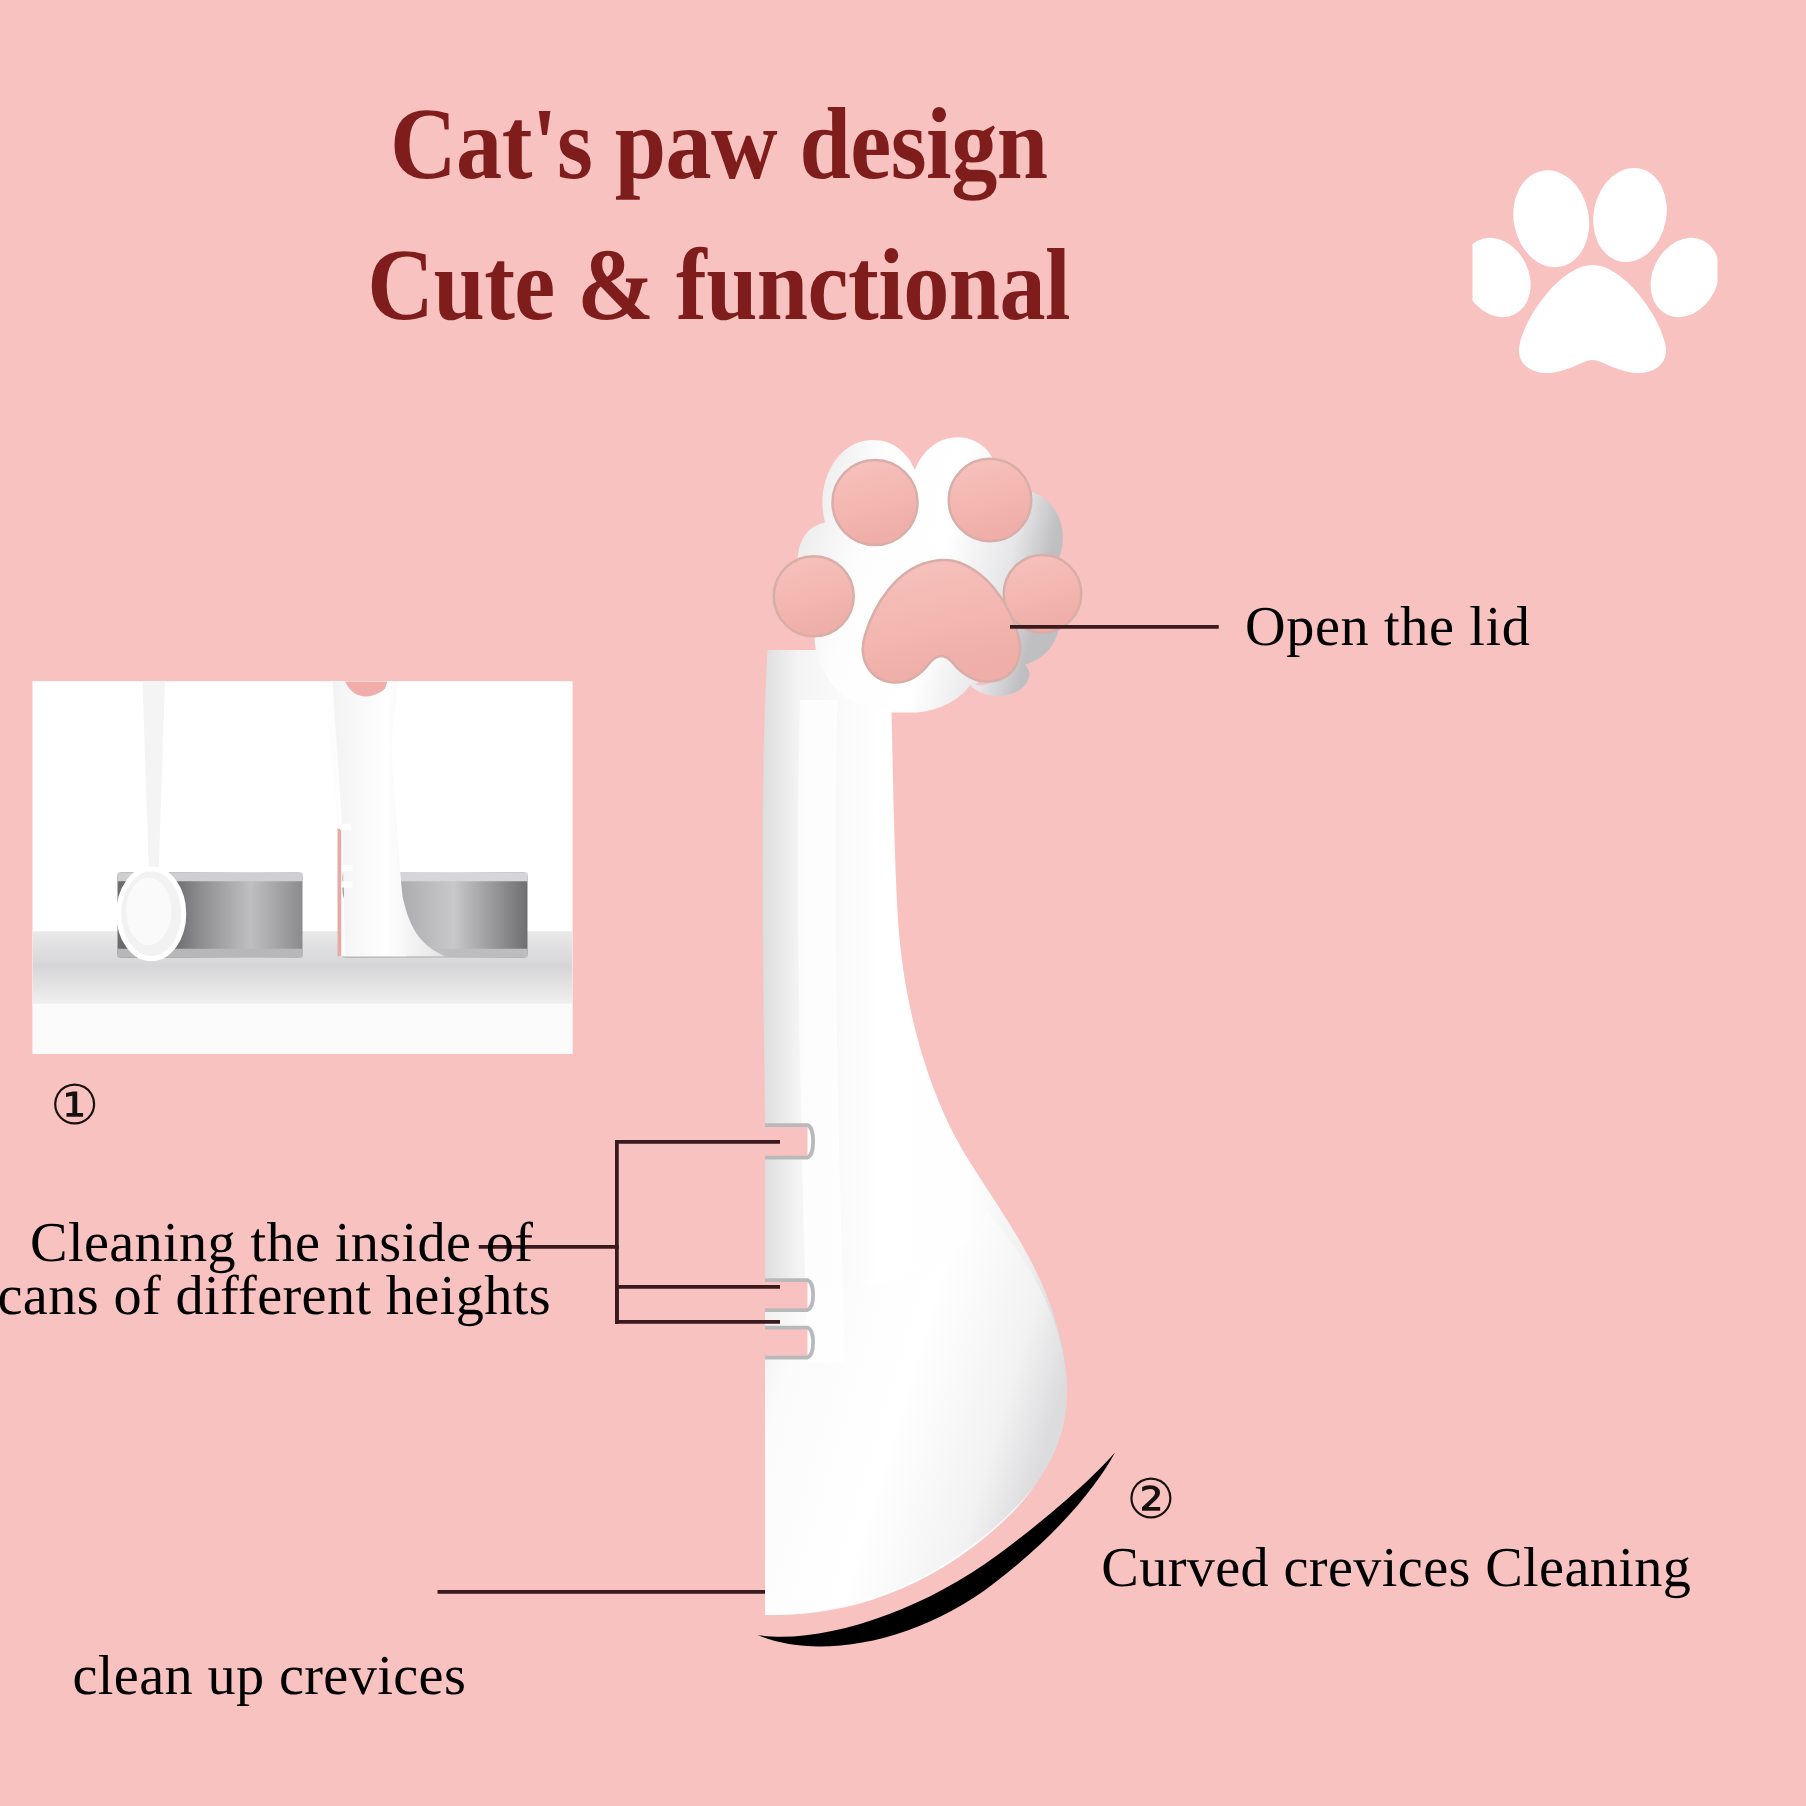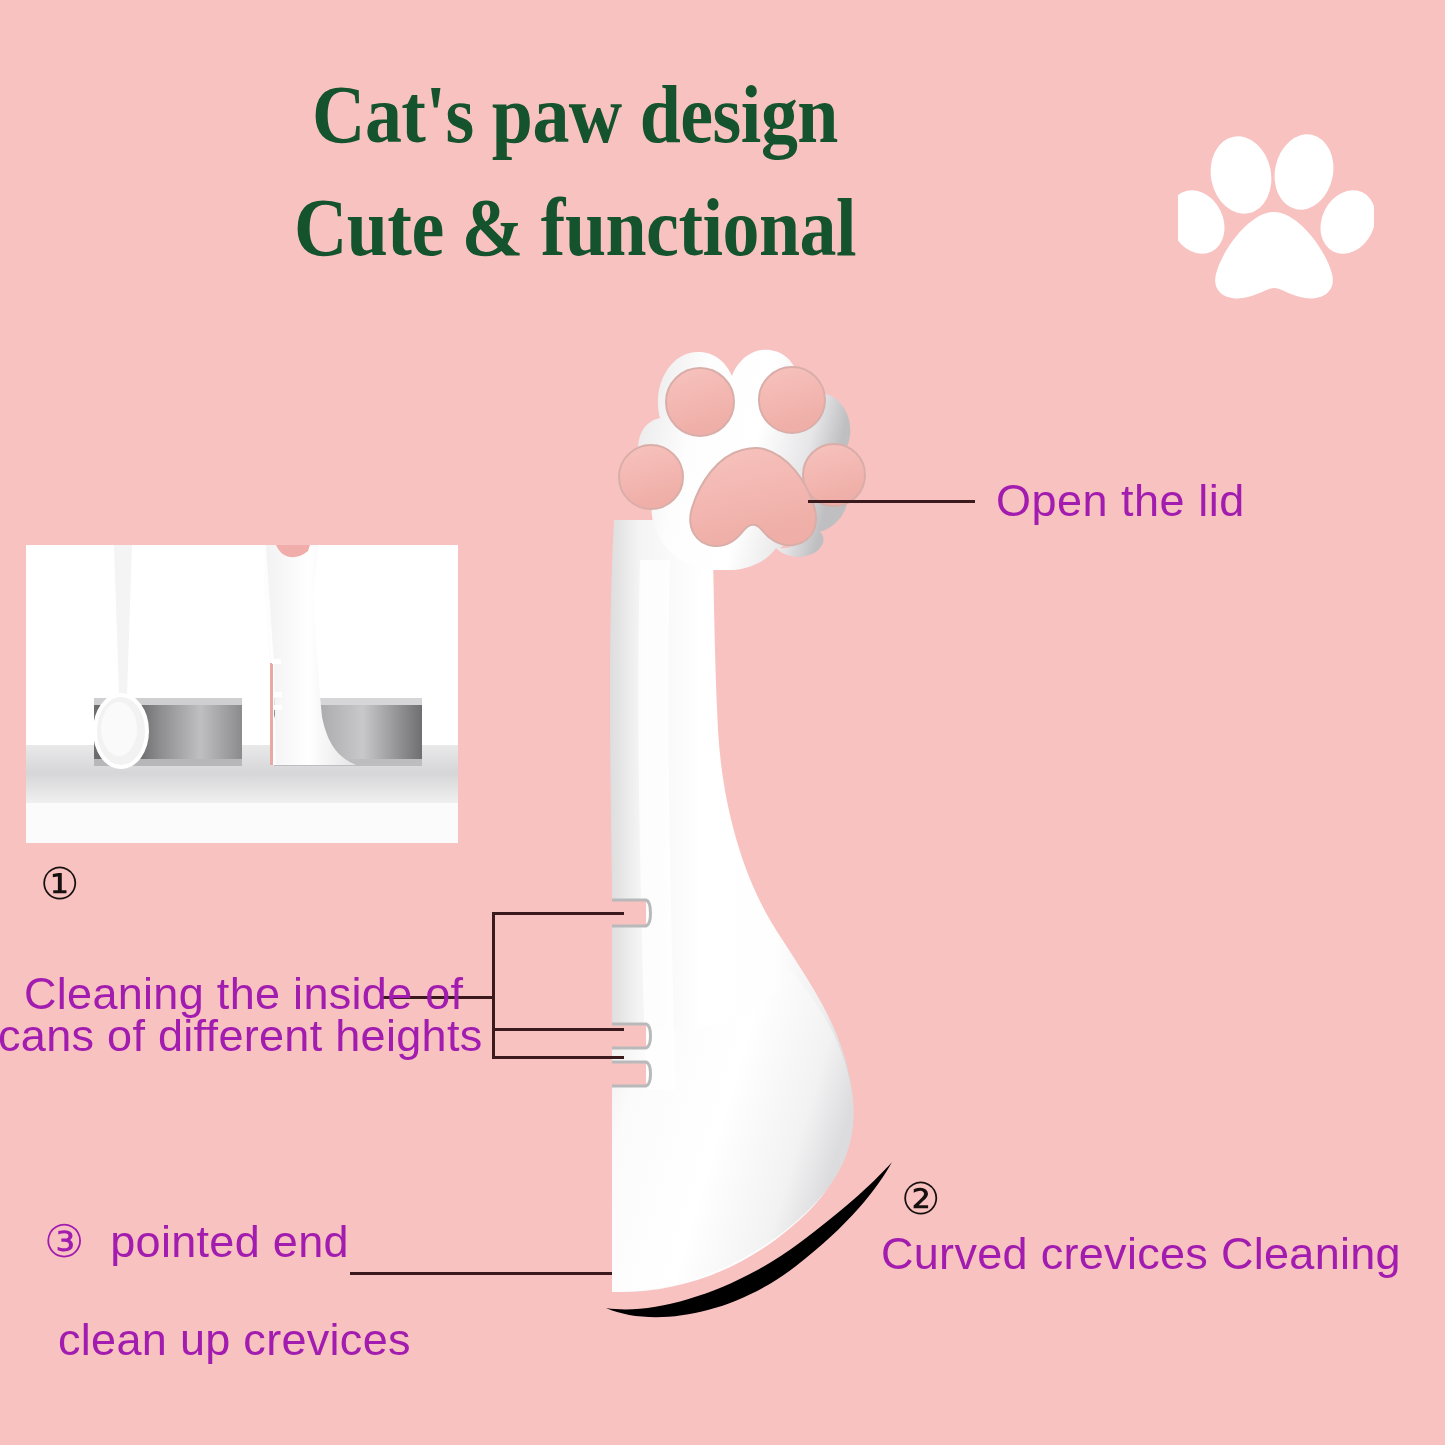--- a/index.html
+++ b/index.html
@@ -20,21 +20,21 @@
     overflow: hidden;
   }
 
   
   .headline {
     position: absolute;
     left: 0;
     top: 58px;
     width: 1150px;
     text-align: center;
-    color: #14532d;
+    color: #7f1d1d;
   }
   .headline .line {
     font-family: "Liberation Serif", "DejaVu Serif", serif;
     font-weight: 700;
     font-size: 82px;
     line-height: 1.38;
     letter-spacing: -0.5px;
     transform: scaleX(0.90);
     transform-origin: center;
     white-space: nowrap;
@@ -76,22 +76,22 @@
     height: 3px;
   }
   .leader-v {
     position: absolute;
     background: #3a1a1c;
     width: 3px;
   }
 
   .callout {
     position: absolute;
-    color: #a21caf;
-    font-family: Liberation Sans, sans-serif;
+    color: #000000;
+    font-family: Liberation Serif, serif;
     white-space: nowrap;
   }
   .callout-lid {
     left: 996px;
     top: 475px;
     font-size: 45px;
     letter-spacing: 0.5px;
   }
 
   .callout-num {
@@ -360,19 +360,18 @@
 
   <div class="leader" style="left:492px; top:1056px; width:132px;"></div>
 
   <div class="leader-v" style="left:492px; top:1028px; height:31px;"></div>
 
   <div class="callout-num callout-1-num">①</div>
   <div class="callout callout-1-l1">Cleaning the inside of</div>
   <div class="callout callout-1-l2">cans of different heights</div>
 
   <div class="leader" style="left:350px; top:1272px; width:262px;"></div>
-  <div class="callout callout-3-line"><span>③</span>&nbsp;&nbsp;<span>pointed end</span></div>
   <div class="callout callout-3-l2">clean up crevices</div>
 
   <div class="callout-num callout-2-num">②</div>
   <div class="callout callout-2-l1">Curved crevices Cleaning</div>
 
 </div>
 
 </body></html>

